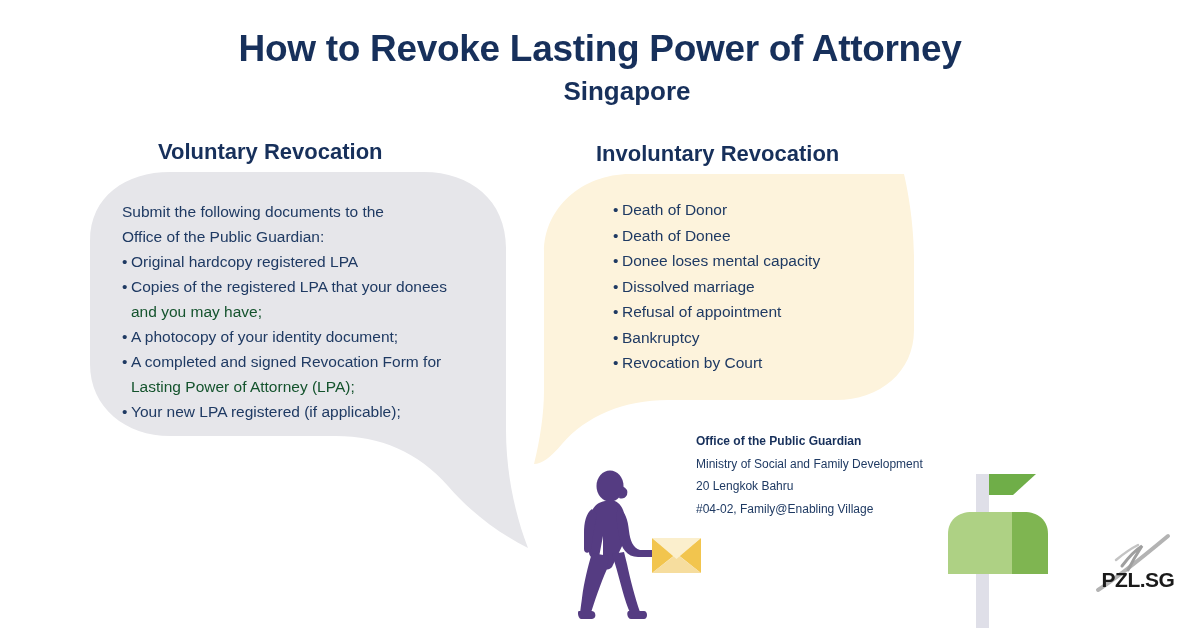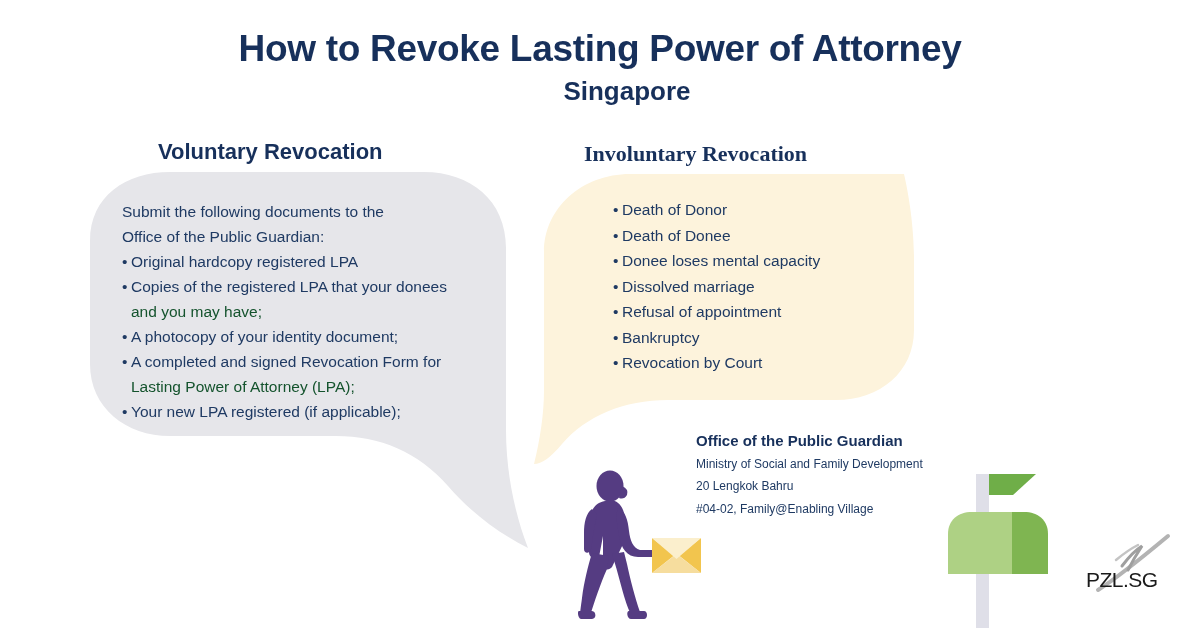--- a/index.html
+++ b/index.html
@@ -44,21 +44,21 @@
 
   
   .col-heading {
     position: absolute;
     font-size: 22px;
     font-weight: bold;
     color: #17305b;
     white-space: nowrap;
   }
   #heading-voluntary { left: 158px; top: 139px; }
-  #heading-involuntary { left: 584px; top: 141px; font-family: Liberation Serif, serif; }
+  #heading-involuntary { left: 596px; top: 141px; }
 
   
   #bubbles {
     position: absolute;
     left: 0;
     top: 0;
     width: 1200px;
     height: 628px;
   }
 
@@ -108,21 +108,21 @@
   }
 
   
   #address {
     position: absolute;
     left: 696px;
     top: 430px;
     width: 330px;
   }
   #address .addr-strong {
-    font-size: 15px;
+    font-size: 12px;
     font-weight: bold;
     color: #17305b;
     line-height: 22.5px;
     white-space: nowrap;
   }
   #address .addr-line {
     font-size: 12px;
     color: #1f3a63;
     line-height: 22.5px;
     white-space: nowrap;
@@ -138,23 +138,23 @@
     left: 1086px;
     top: 532px;
     width: 104px;
     height: 62px;
   }
   #logo-text {
     position: absolute;
     left: 0;
     bottom: 2px;
     width: 104px;
-    text-align: left;
+    text-align: center;
     font-size: 21px;
-    font-weight: normal;
+    font-weight: bold;
     color: #1a1a1a;
     letter-spacing: -0.5px;
   }
 </style>
 </head>
 <body>
 
 <div id="canvas">
 
   <svg id="bubbles" viewBox="0 0 1200 628" width="1200" height="628" aria-hidden="true">

